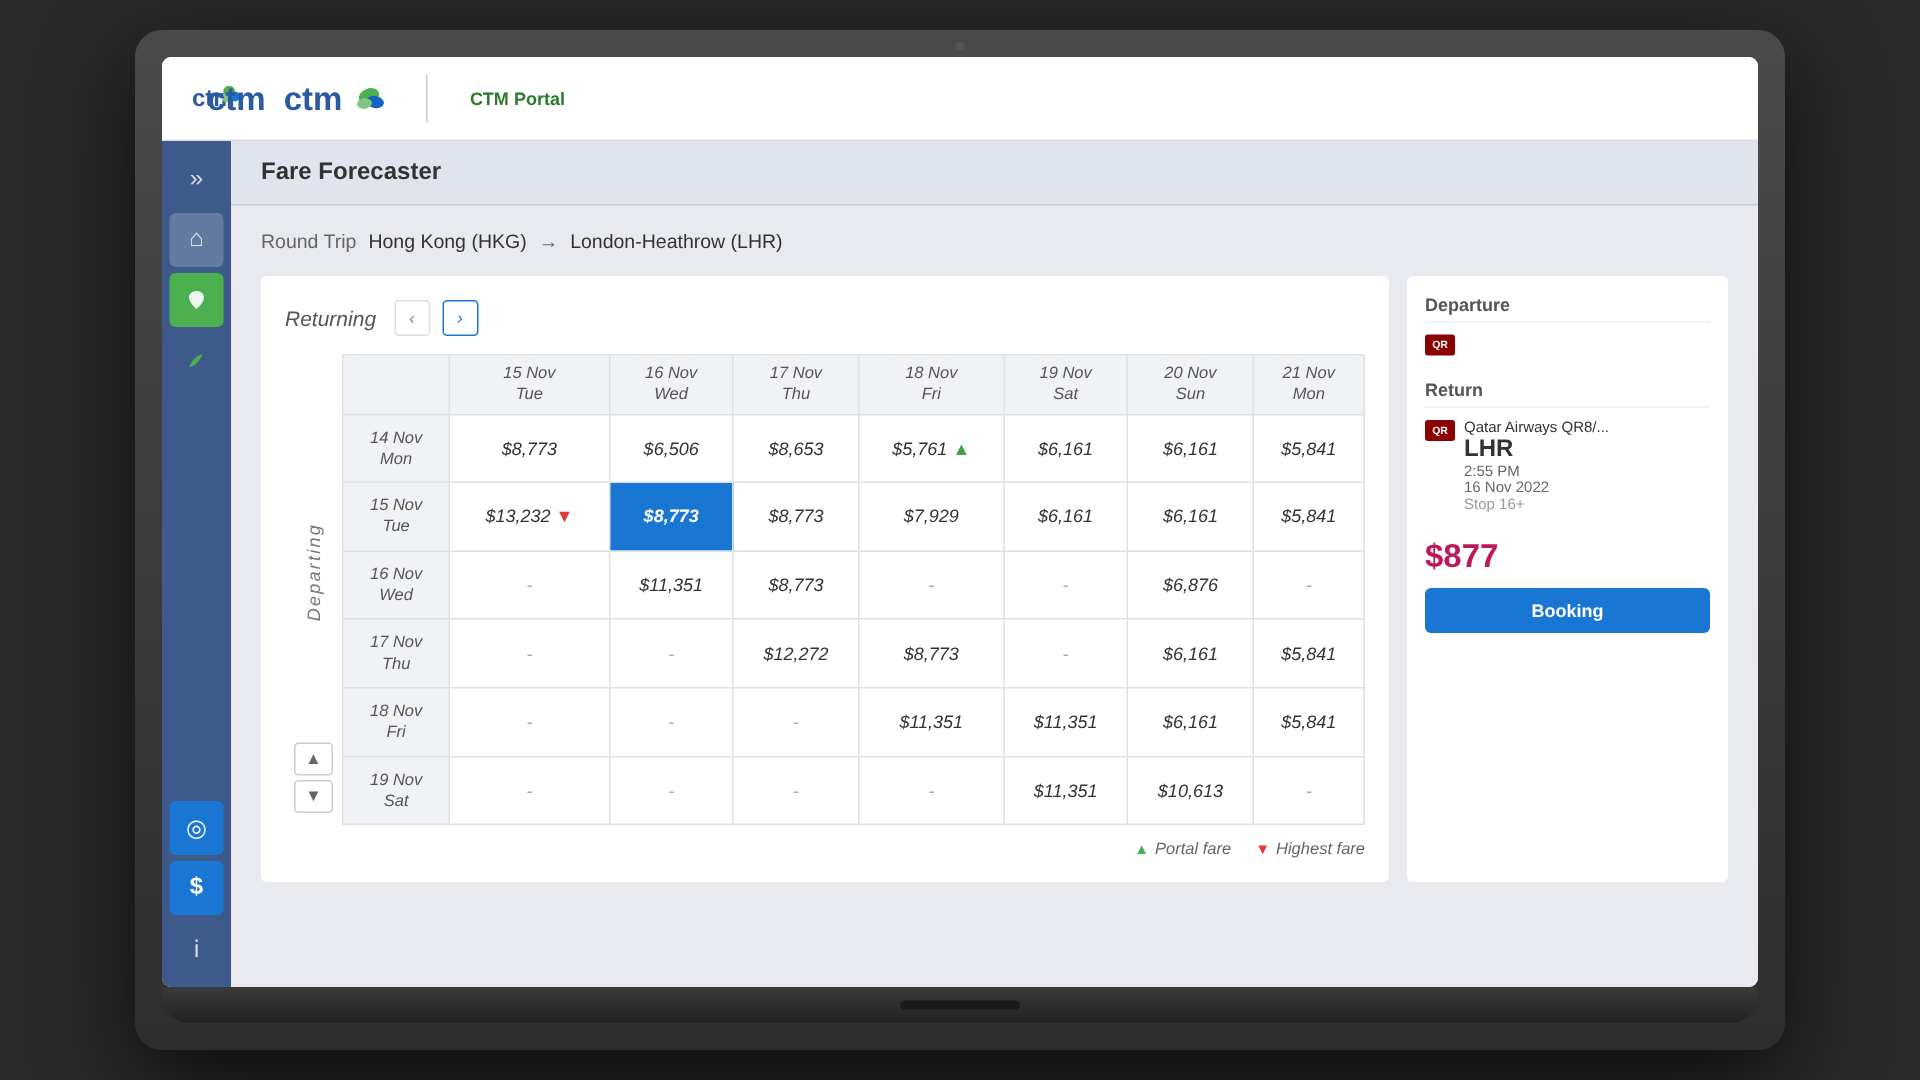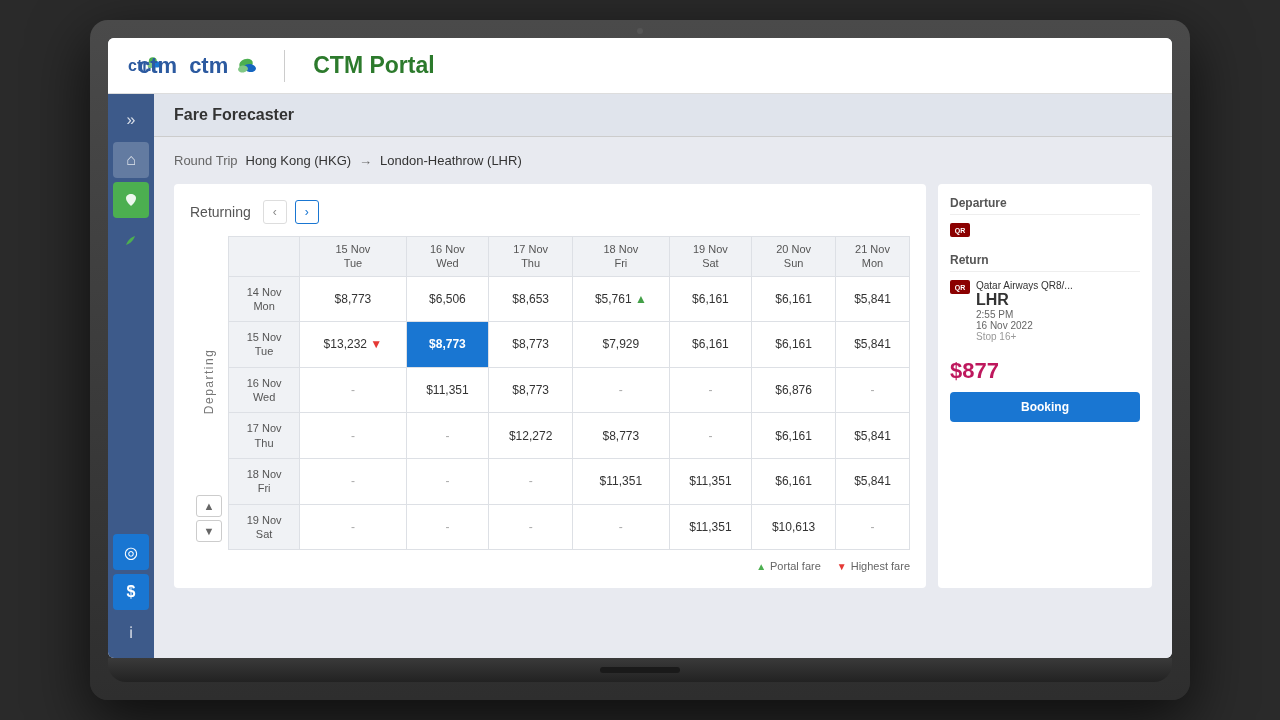--- a/index.html
+++ b/index.html
@@ -83,21 +83,21 @@
       width: 32px;
       height: 32px;
     }
     .divider-vertical {
       width: 1px;
       height: 32px;
       background: #ccc;
       margin: 0 16px;
     }
     .portal-title {
-      font-size: 23px;
+      font-size: 12px;
       color: #555;
       text-align: center;
     }
     .portal-title span {
       color: #2c7a2c;
       font-weight: 700;
     }
 
     .main-layout {
       display: flex;
@@ -174,20 +174,21 @@
       display: flex;
       gap: 12px;
     }
 
     .fare-table-container {
       flex: 1;
       background: white;
       border-radius: 4px;
       padding: 16px;
       min-width: 0;
+      font-style: italic;
     }
 
     .table-header {
       display: flex;
       align-items: center;
       gap: 8px;
       margin-bottom: 12px;
     }
     .nav-arrow {
       width: 24px;

